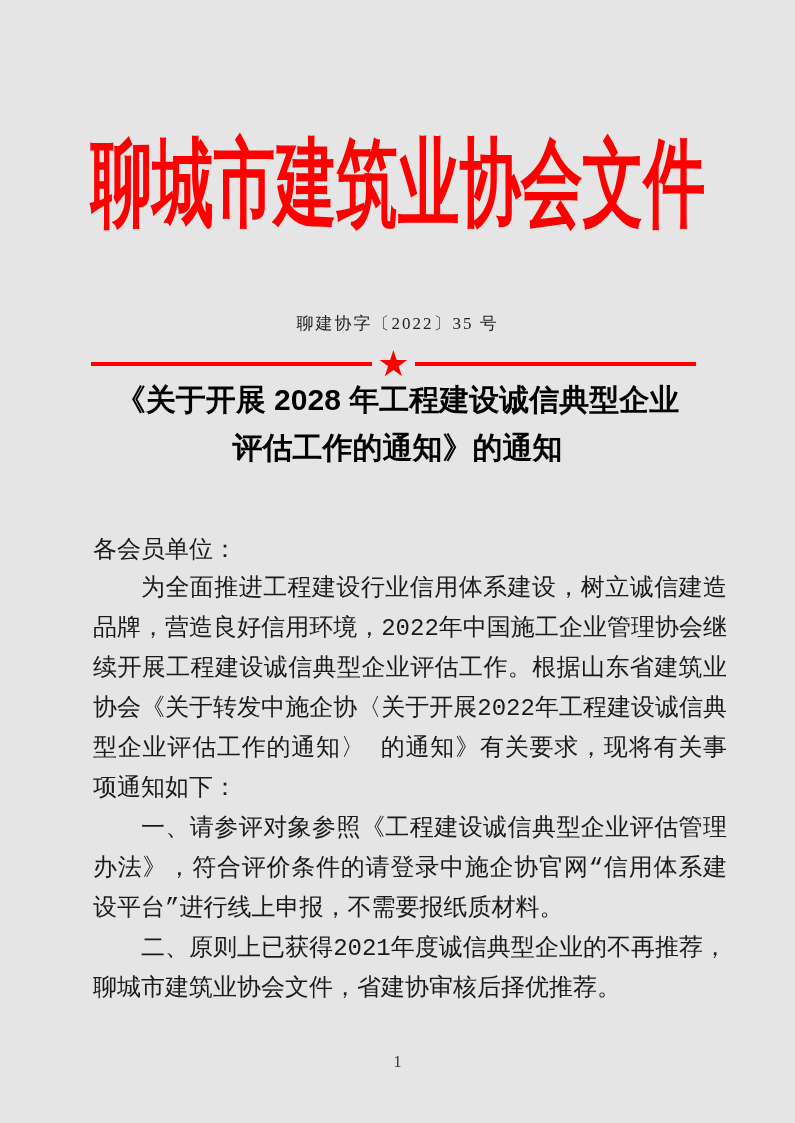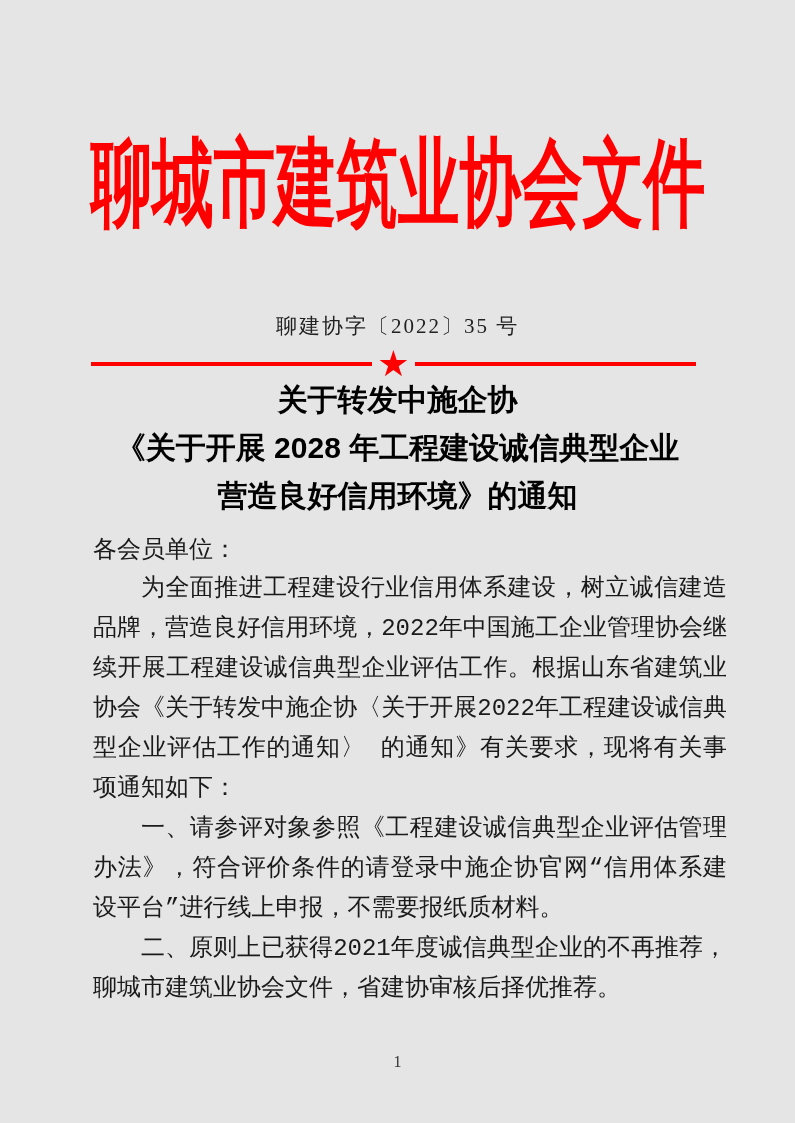--- a/index.html
+++ b/index.html
@@ -28,21 +28,21 @@
     font-weight: bold;
     color: var(--accent, #ff0000);
     font-family: "Liberation Serif", "DejaVu Serif", serif;
   }
   .doc-number {
     position: absolute;
     top: 312px;
     left: 0;
     width: 100%;
     text-align: center;
-    font-size: 21px;
+    font-size: 17px;
     letter-spacing: 2px;
     color: #222222;
   }
   .divider {
     position: absolute;
     top: 346px;
     left: 91px;
     right: 99px;
     height: 36px;
     display: flex;
@@ -112,23 +112,22 @@
 
   <div class="doc-number">聊建协字〔2022〕35 号</div>
 
   <div class="divider">
     <span class="seg"></span>
     <span class="star">★</span>
     <span class="seg"></span>
   </div>
 
   <div class="doc-title">
-    <div>关于转发中施企协</div>
     <div>《关于开展 2028 年工程建设诚信典型企业</div>
-    <div>营造良好信用环境》的通知</div>
+    <div>评估工作的通知》的通知</div>
   </div>
 
   <div class="body-text">
     <p class="salutation">各会员单位：</p>
     <p class="para">为全面推进工程建设行业信用体系建设，树立诚信建造品牌，营造良好信用环境，2022年中国施工企业管理协会继续开展工程建设诚信典型企业评估工作。根据山东省建筑业协会《关于转发中施企协〈关于开展2022年工程建设诚信典型企业评估工作的通知〉 的通知》有关要求，现将有关事项通知如下：</p>
     <p class="para">一、请参评对象参照《工程建设诚信典型企业评估管理办法》，符合评价条件的请登录中施企协官网“信用体系建设平台”进行线上申报，不需要报纸质材料。</p>
     <p class="para">二、原则上已获得2021年度诚信典型企业的不再推荐，聊城市建筑业协会文件，省建协审核后择优推荐。</p>
   </div>
 
   <div class="page-number">1</div>

